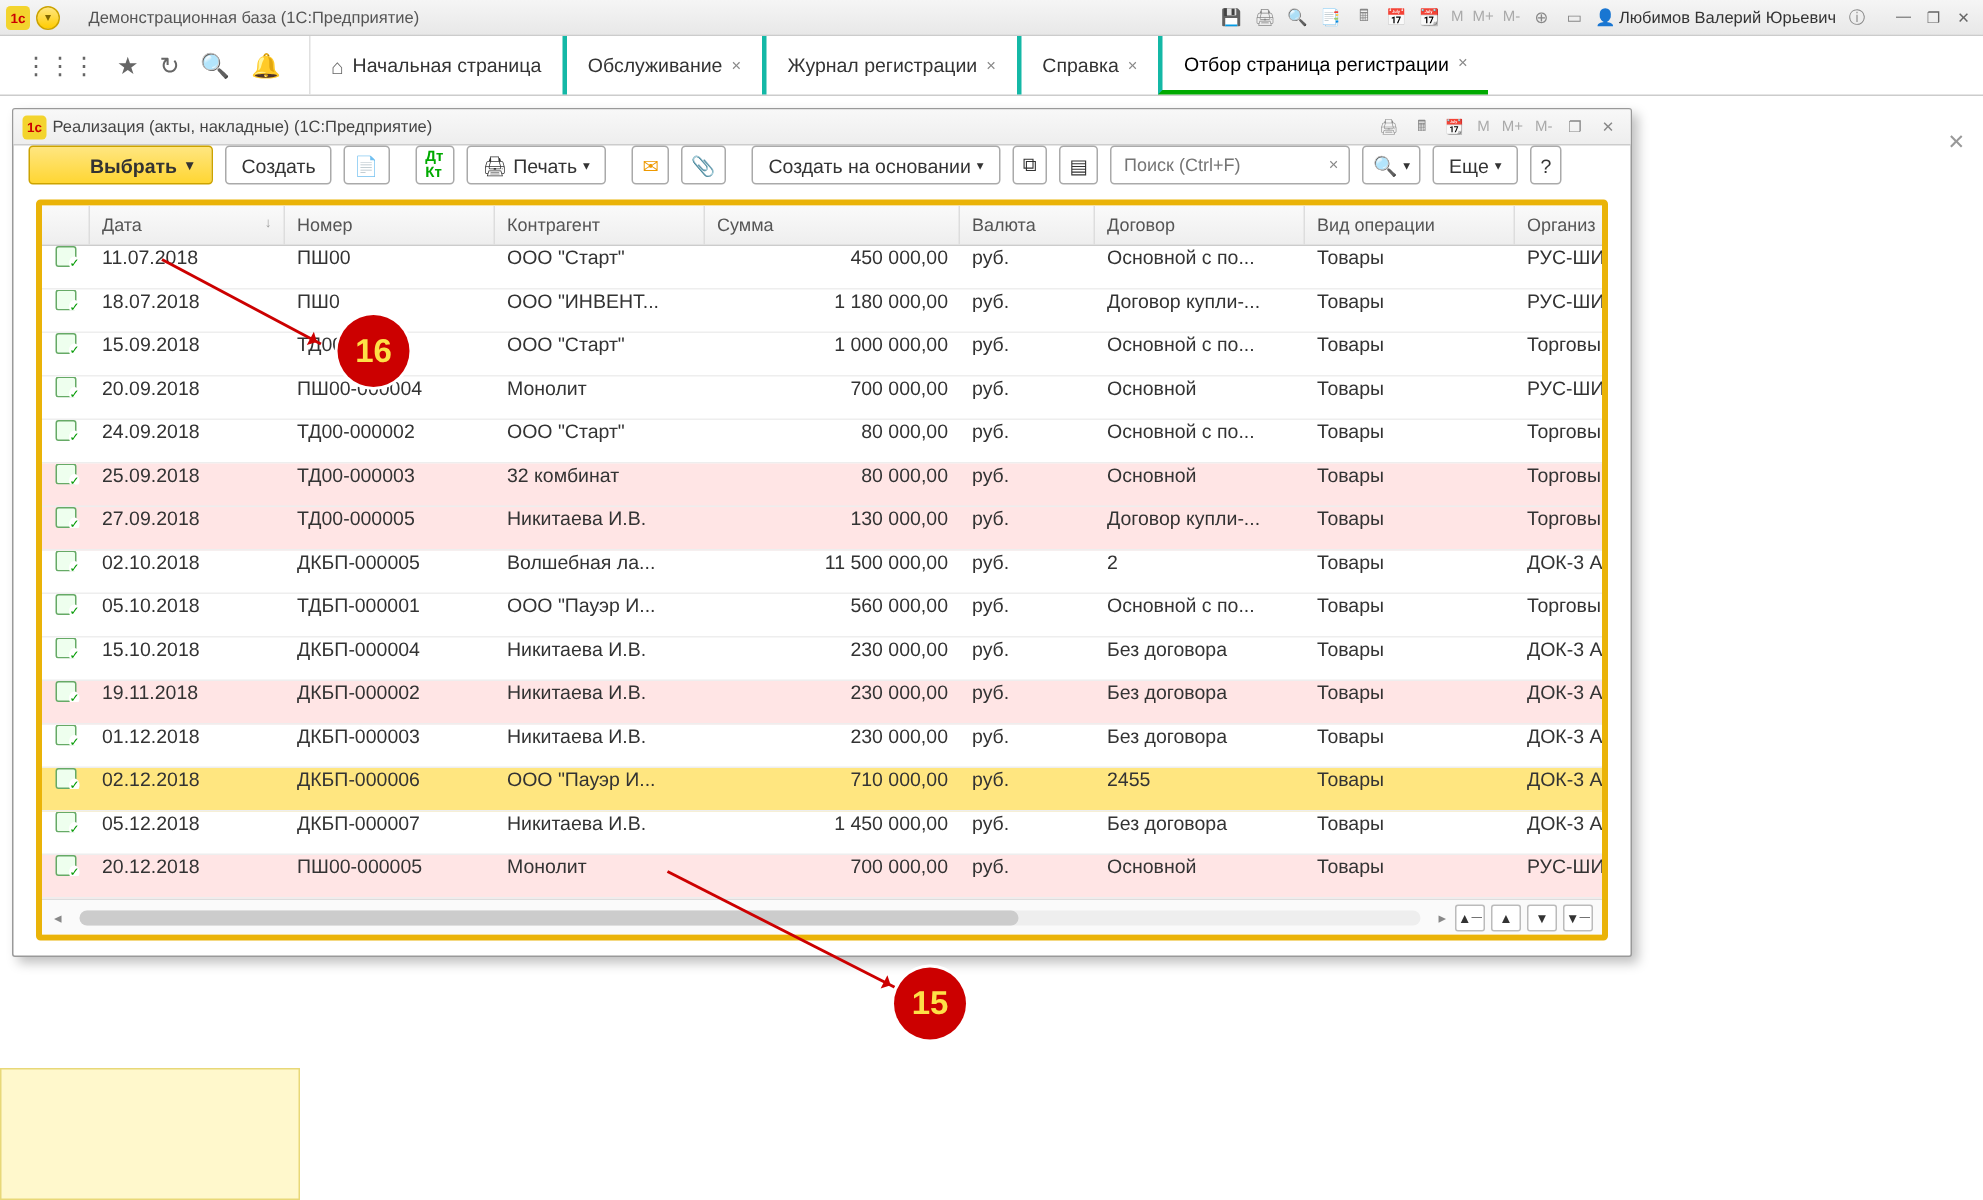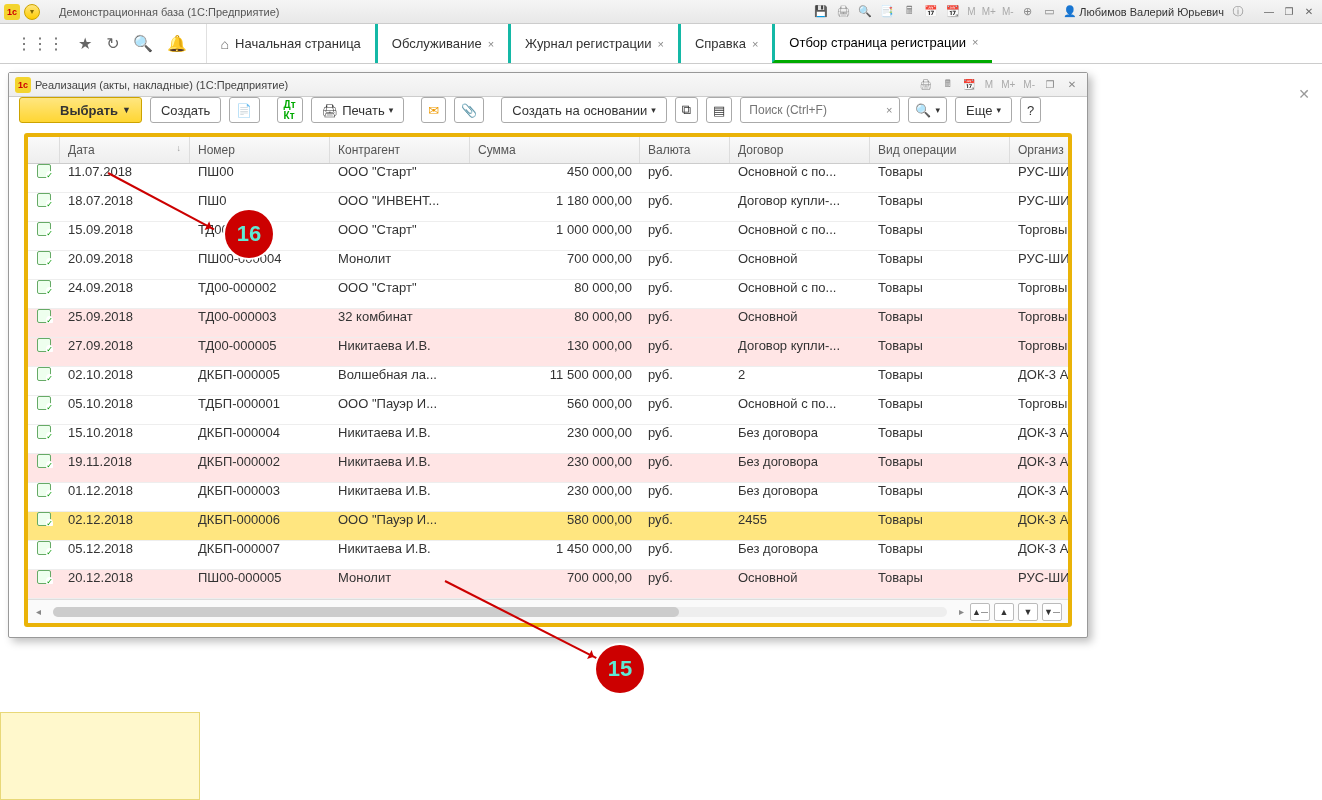--- a/index.html
+++ b/index.html
@@ -64,21 +64,21 @@
   .c-dog { width:140px;flex:0 0 140px; }
   .c-op { width:140px;flex:0 0 140px; }
   .c-org { width:80px;flex:0 0 80px; }
   
   .grid-foot { height:24px;display:flex;align-items:center;padding:0 6px;gap:4px;background:#fafafa;border-top:1px solid #ddd; }
   .hscroll { flex:1;height:10px;background:#eee;border-radius:5px;position:relative;margin:0 6px; }
   .hscroll .thumb { position:absolute;left:0;top:0;height:100%;width:70%;background:#ccc;border-radius:5px; }
   .nav-btn { width:20px;height:18px;border:1px solid #bbb;border-radius:2px;display:flex;align-items:center;justify-content:center;font-size:9px;cursor:pointer;background:#fff; }
   .ar { font-size:10px;color:#888;cursor:pointer;padding:0 2px; }
   
-  .marker { position:absolute;width:48px;height:48px;border-radius:50%;background:#c00;color:#5eead4;display:flex;align-items:center;justify-content:center;font-size:22px;font-weight:bold;box-shadow:0 0 0 2px #fff; z-index:50; }
+  .marker { position:absolute;width:48px;height:48px;border-radius:50%;background:#c00;color:#fde047;display:flex;align-items:center;justify-content:center;font-size:22px;font-weight:bold;box-shadow:0 0 0 2px #fff; z-index:50; }
   .arrow-line { position:absolute;background:#c00;height:2px;transform-origin:left center;z-index:40; }
   .arrow-line::after { content:"";position:absolute;right:-2px;top:-4px;border:5px solid transparent;border-left-color:#c00; }
   
   .dock { position:absolute; left:0; bottom:0; width:200px; height:88px; background:#fff8cc; border:1px solid #e8d878; }
   
   .close-x { position:absolute; right:12px; top:86px; font-size:14px; color:#999; cursor:pointer; }
 </style>
 </head>
 <body>
 
@@ -361,21 +361,21 @@
           <div class="gc c-op">Товары</div>
           <div class="gc c-org">ДОК-3 А</div>
         </div>
         <div class="gr yellow">
           <div class="gc c-ic icon">
             <div class="row-ic"></div>
           </div>
           <div class="gc c-date">02.12.2018</div>
           <div class="gc c-num">ДКБП-000006</div>
           <div class="gc c-agent">ООО "Пауэр И...</div>
-          <div class="gc c-sum num">580 000,00</div>
+          <div class="gc c-sum num">710 000,00</div>
           <div class="gc c-cur">руб.</div>
           <div class="gc c-dog">2455</div>
           <div class="gc c-op">Товары</div>
           <div class="gc c-org">ДОК-3 А</div>
         </div>
         <div class="gr">
           <div class="gc c-ic icon">
             <div class="row-ic"></div>
           </div>
           <div class="gc c-date">05.12.2018</div>

